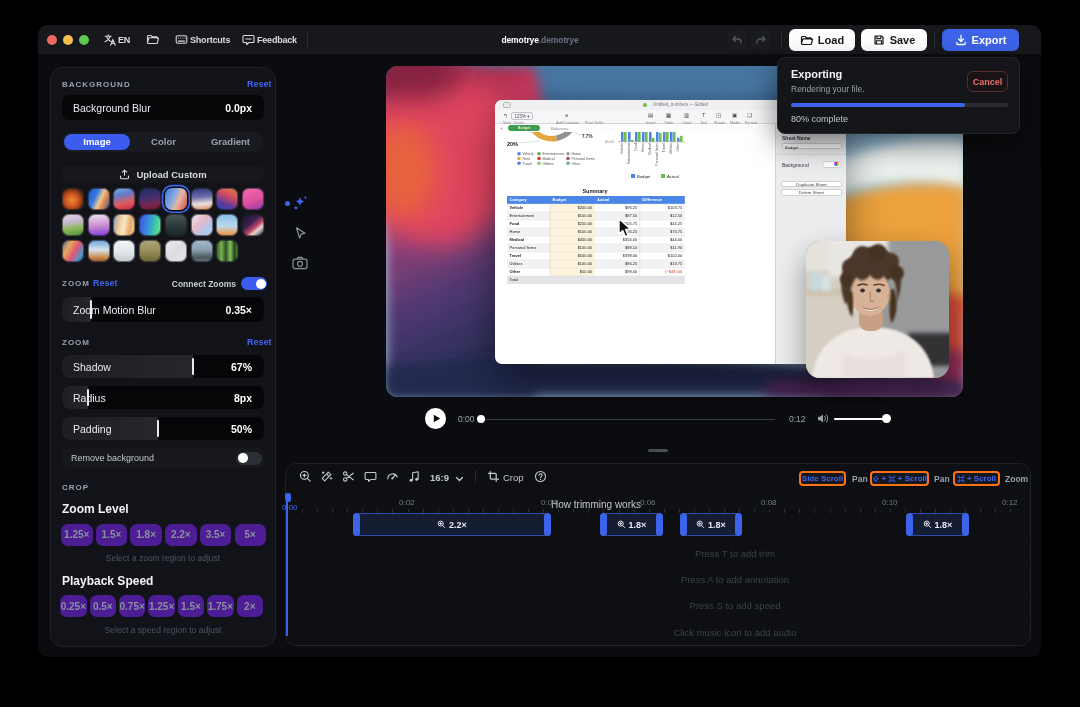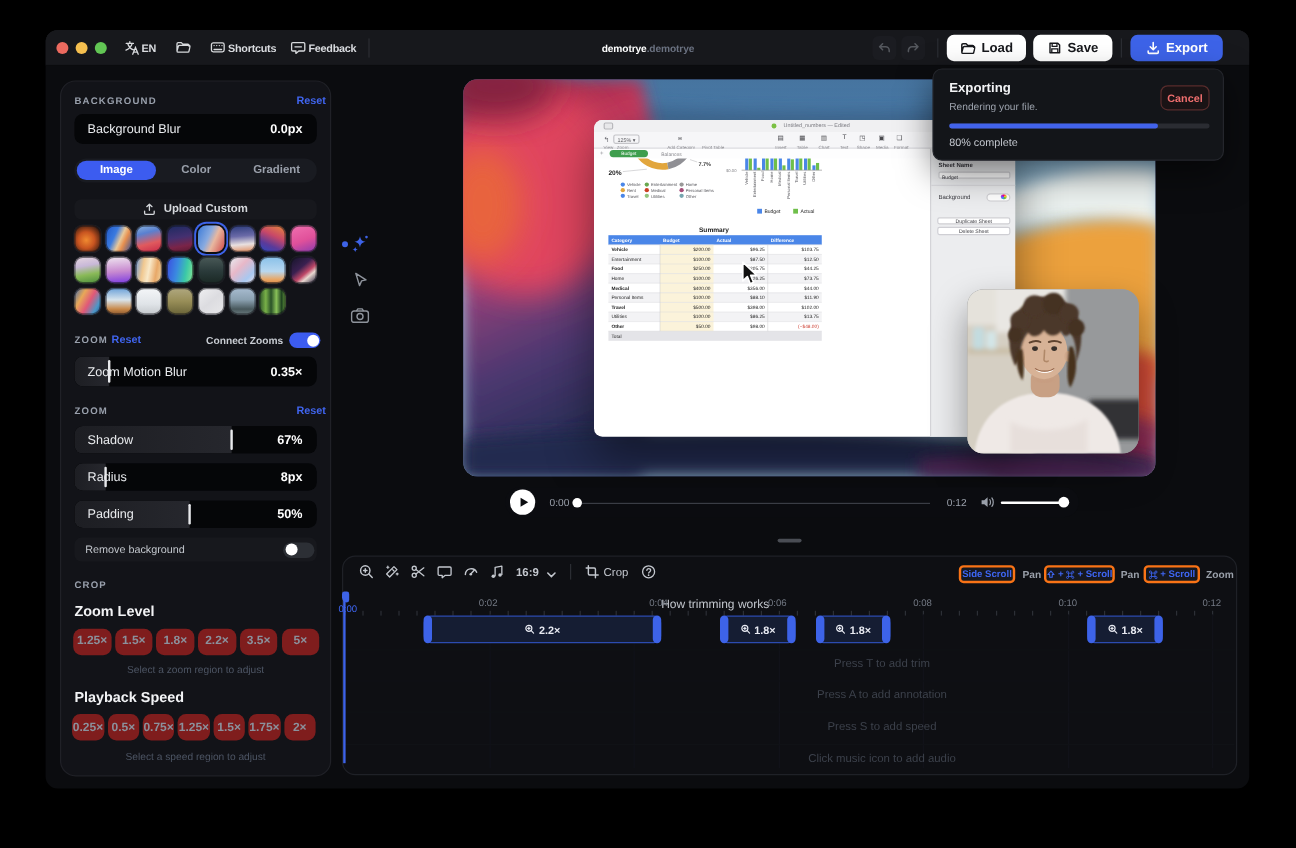--- a/index.html
+++ b/index.html
@@ -25,21 +25,21 @@
   .shead { position:absolute; font-size:8px; font-weight:700; letter-spacing:1px; color:#99a0ac; }
   .reset { position:absolute; font-size:9px; font-weight:600; color:#4065ef; }
   .inrow { position:absolute; left:62px; width:202px; height:25px; background:#050608; border-radius:7px; overflow:hidden; }
   .inrow .lbl { position:absolute; left:11px; top:50%; transform:translateY(-50%); font-size:10.5px; color:#e9ebee; }
   .inrow .val { position:absolute; right:12px; top:50%; transform:translateY(-50%); font-size:10.5px; font-weight:700; color:#fff; }
   .fill { position:absolute; left:0; top:0; bottom:0; background:linear-gradient(90deg,#1d1e23,#26272d); border-radius:7px 0 0 7px; }
   .caret { position:absolute; top:3px; bottom:3px; width:2px; background:#e8e9ec; border-radius:1px; }
   .toggle { position:absolute; width:26px; height:13px; border-radius:7px; }
   .knob { position:absolute; top:1.5px; width:10px; height:10px; background:#fff; border-radius:50%; }
   .thumb { position:absolute; width:22px; height:22px; border-radius:7px; box-shadow: inset 0 0 0 1px rgba(20,20,26,.55), 0 0 0 1px #1d1e24; }
-  .pbtn { position:absolute; background:#7f1d1d; border-radius:7px; color:#8b919c; font-size:10px; font-weight:600;
+  .pbtn { position:absolute; background:#4c1d95; border-radius:7px; color:#8b919c; font-size:10px; font-weight:600;
           display:flex; align-items:center; justify-content:center; }
   .hint { position:absolute; width:202px; left:62px; text-align:center; font-size:8.5px; color:#4d5564; }
   .h2 { position:absolute; left:62px; font-size:12px; font-weight:700; color:#f2f3f5; }
 
   
   .tpanel { position:absolute; left:285px; top:463px; width:746px; height:183px;
             background:#0e0f13; border:1px solid #1f2127; border-radius:11px; }
   .ticon { position:absolute; top:470px; color:#c3c7ce; }
   .badge { position:absolute; top:471px; height:15px; background:#16181f; border:2px solid #f97316; border-radius:4px;
            color:#3e66f3; font-size:8px; font-weight:700; display:flex; align-items:center; justify-content:center; }

